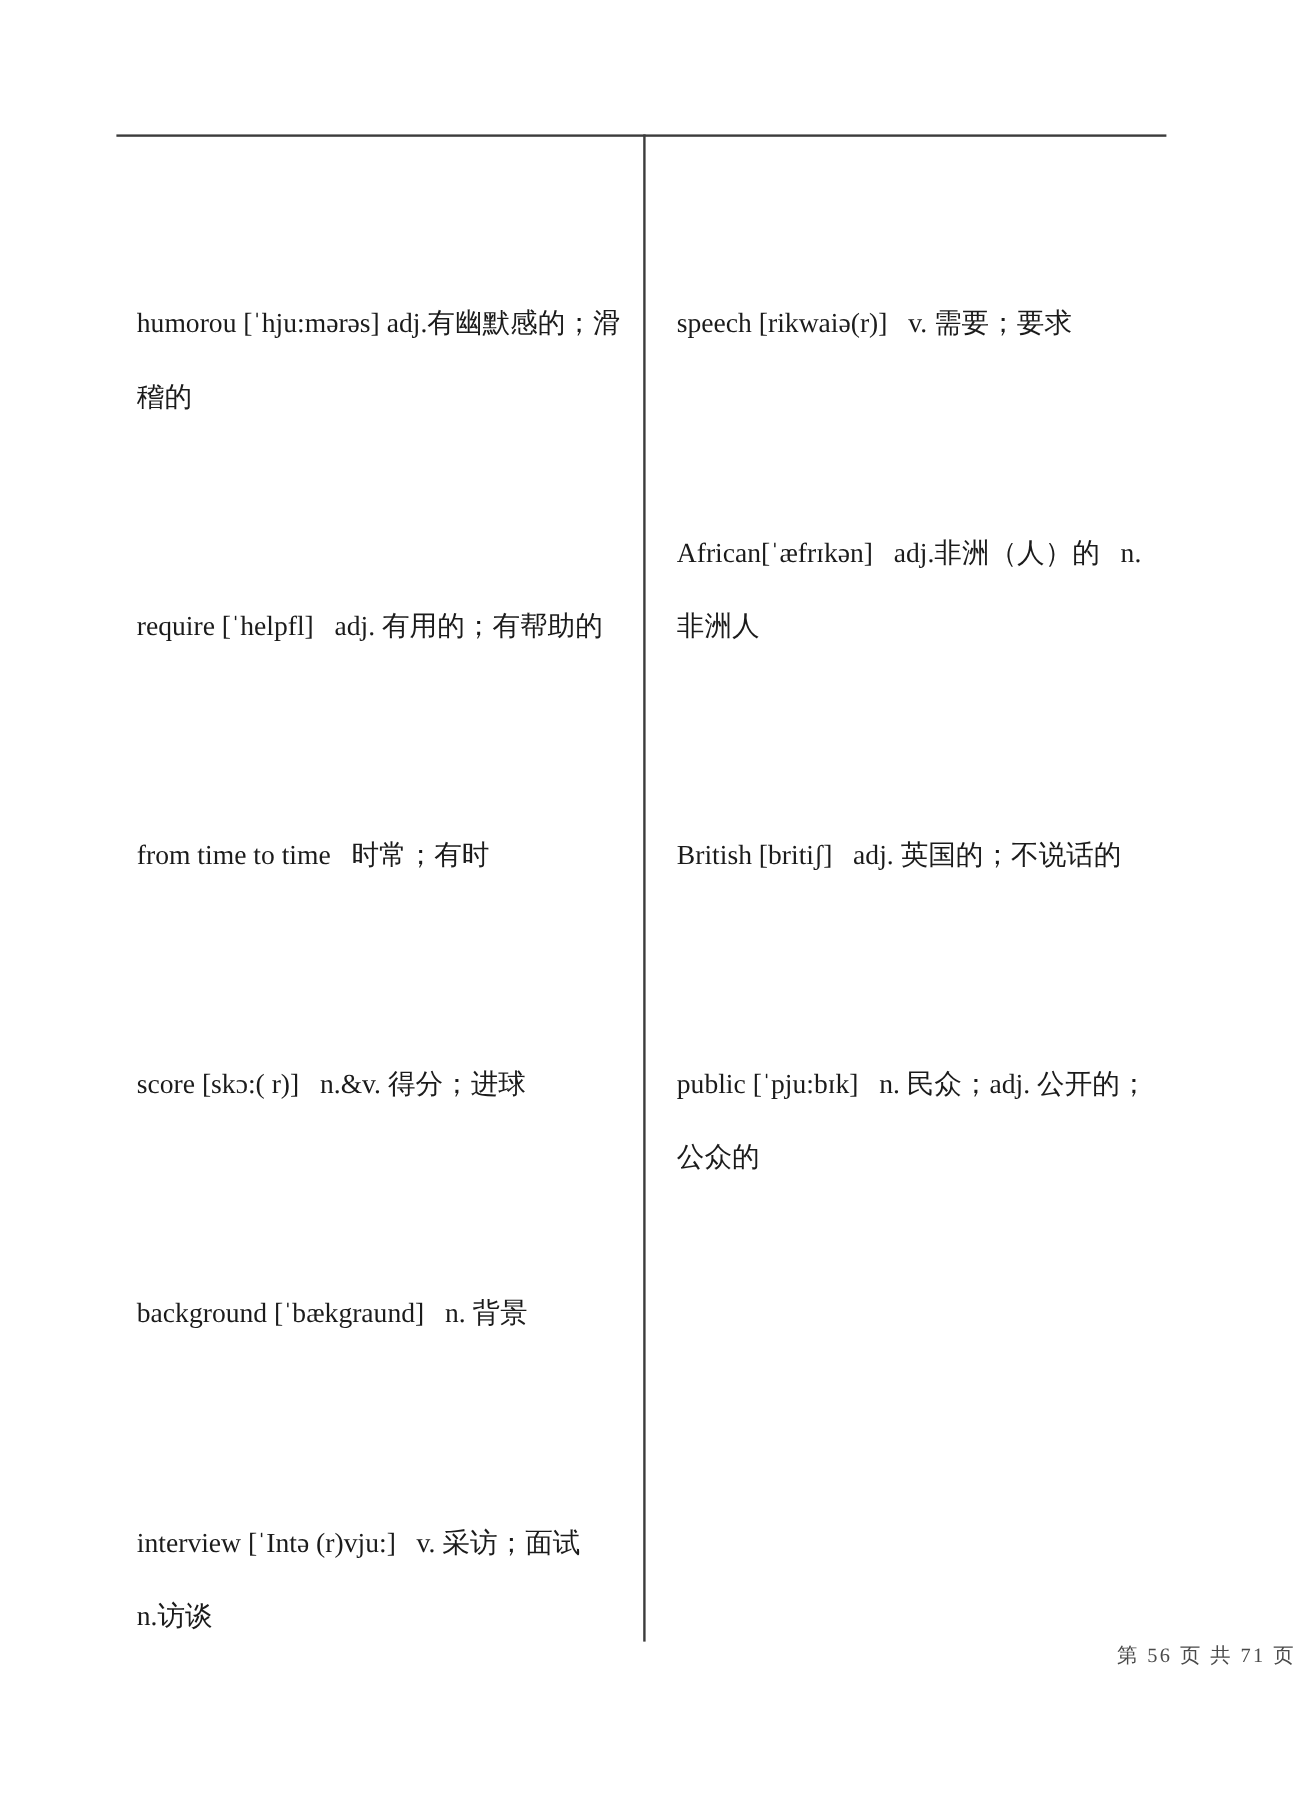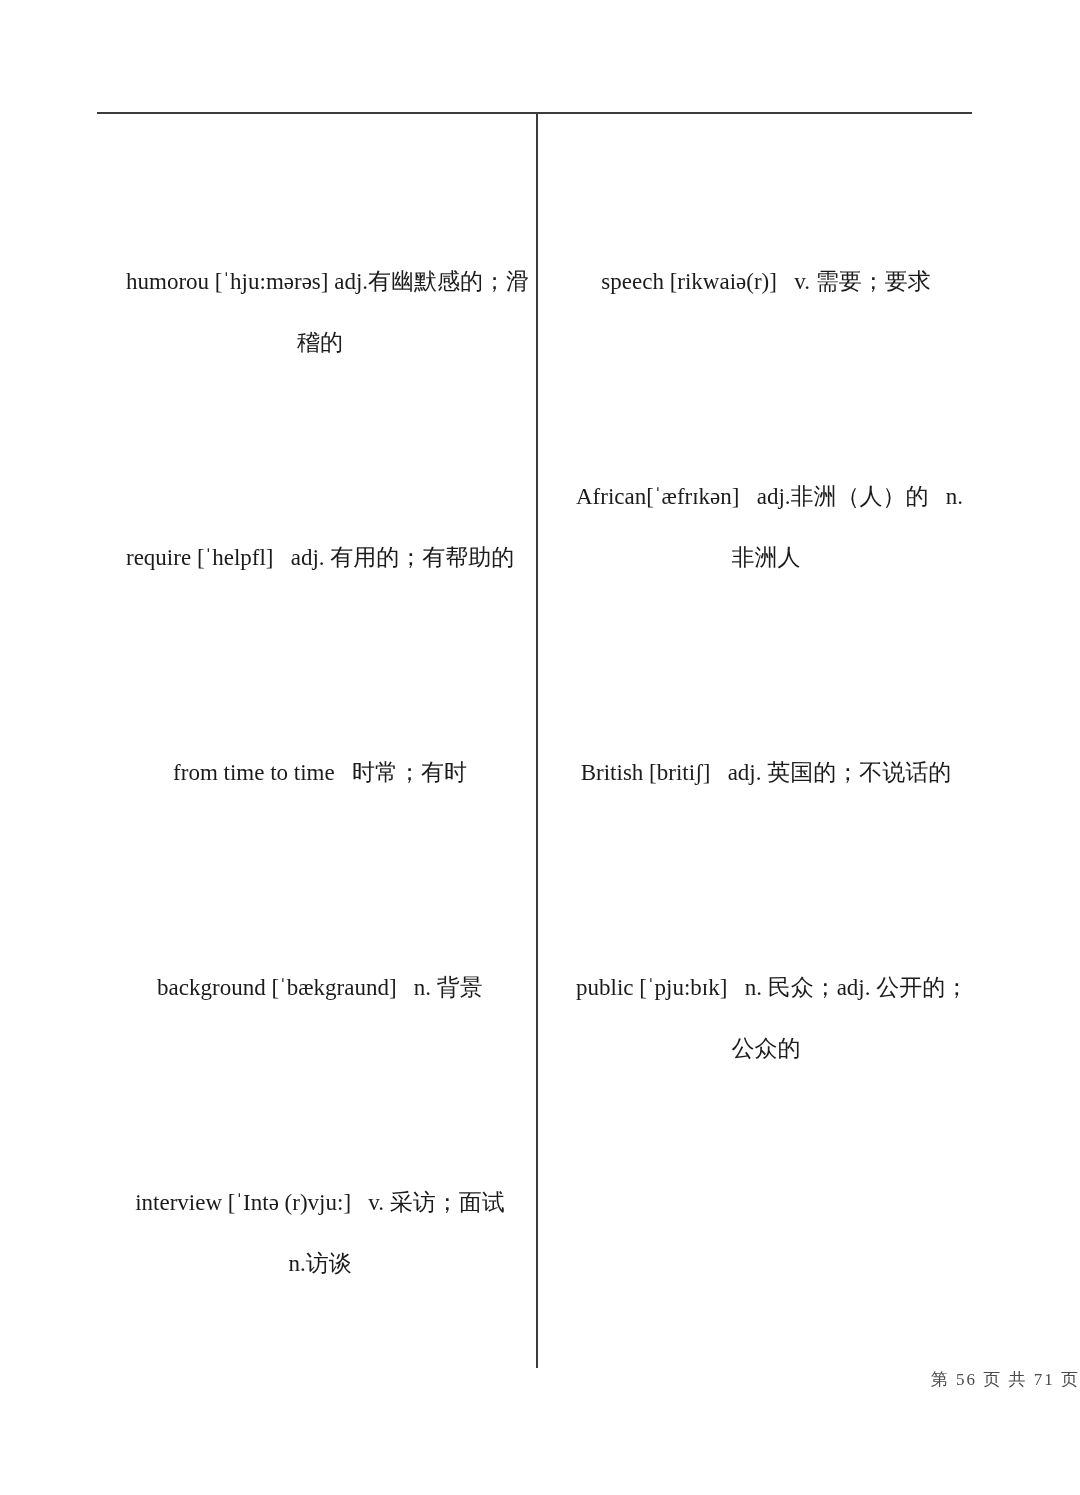--- a/index.html
+++ b/index.html
@@ -34,21 +34,21 @@
   }
   .col {
     position: absolute;
     top: 113px;
     font-size: 23px;
     line-height: 61px;
     white-space: pre;
   }
   .col-left  { left: 110px; width: 420px; }
   .col-right { left: 560px; width: 412px; }
-  .entry { margin: 16px; text-align: center; }
+  .entry { margin: 4px; }
   .footer {
     position: absolute;
     top: 1368px;
     left: 0;
     width: 1080px;
     text-align: right;
     font-size: 17px;
     letter-spacing: 2px;
     color: #4a4a4a;
   }
@@ -75,20 +75,21 @@
 <div class="page">
 
   <div class="rule-top"></div>
   <div class="rule-vert"></div>
 
   <div class="col col-left">
     <div class="entry">humorou [ˈhju:mərəs] adj.有幽默感的；滑
 稽的</div>
     <div class="entry">require [ˈhelpfl]   adj. 有用的；有帮助的</div>
     <div class="entry">from time to time   时常；有时</div>
+    <div class="entry">score [skɔ:( r)]   n.&amp;v. 得分；进球</div>
     <div class="entry">background [ˈbækgraund]   n. 背景</div>
     <div class="entry">interview [ˈIntə (r)vju:]   v. 采访；面试
 n.访谈</div>
     
     
     
     
     
     
     

